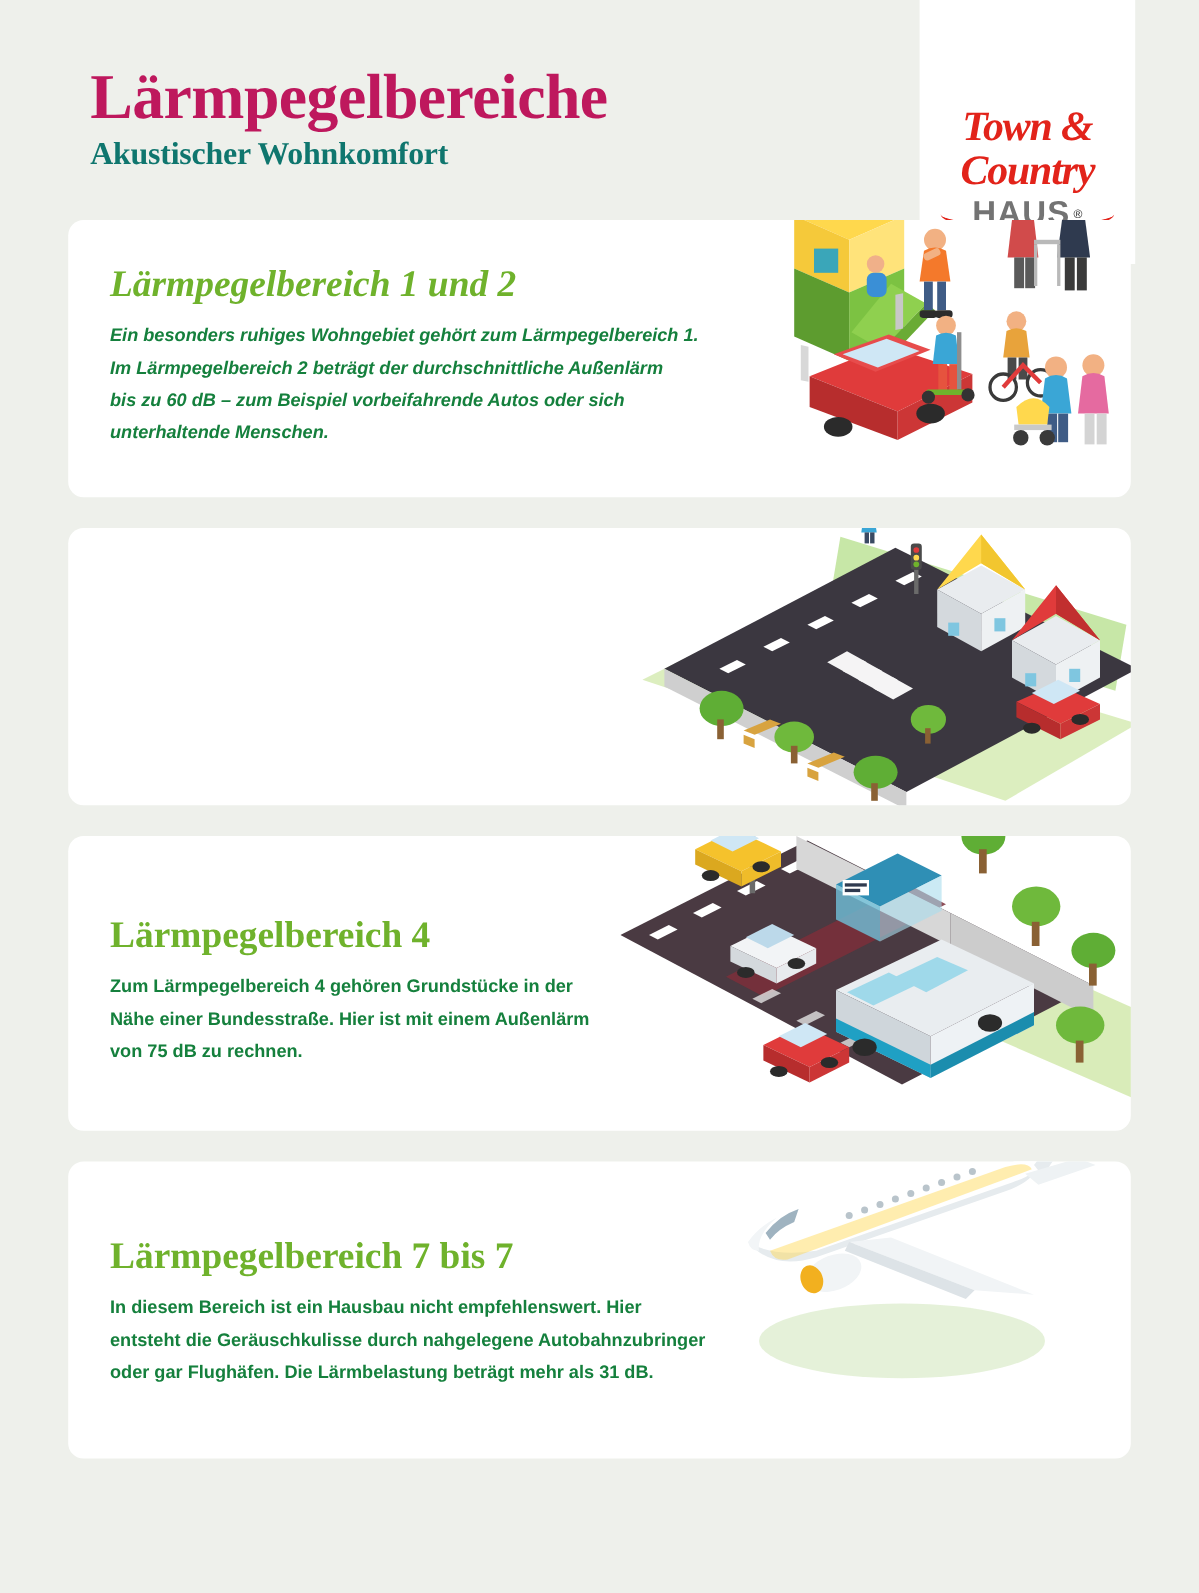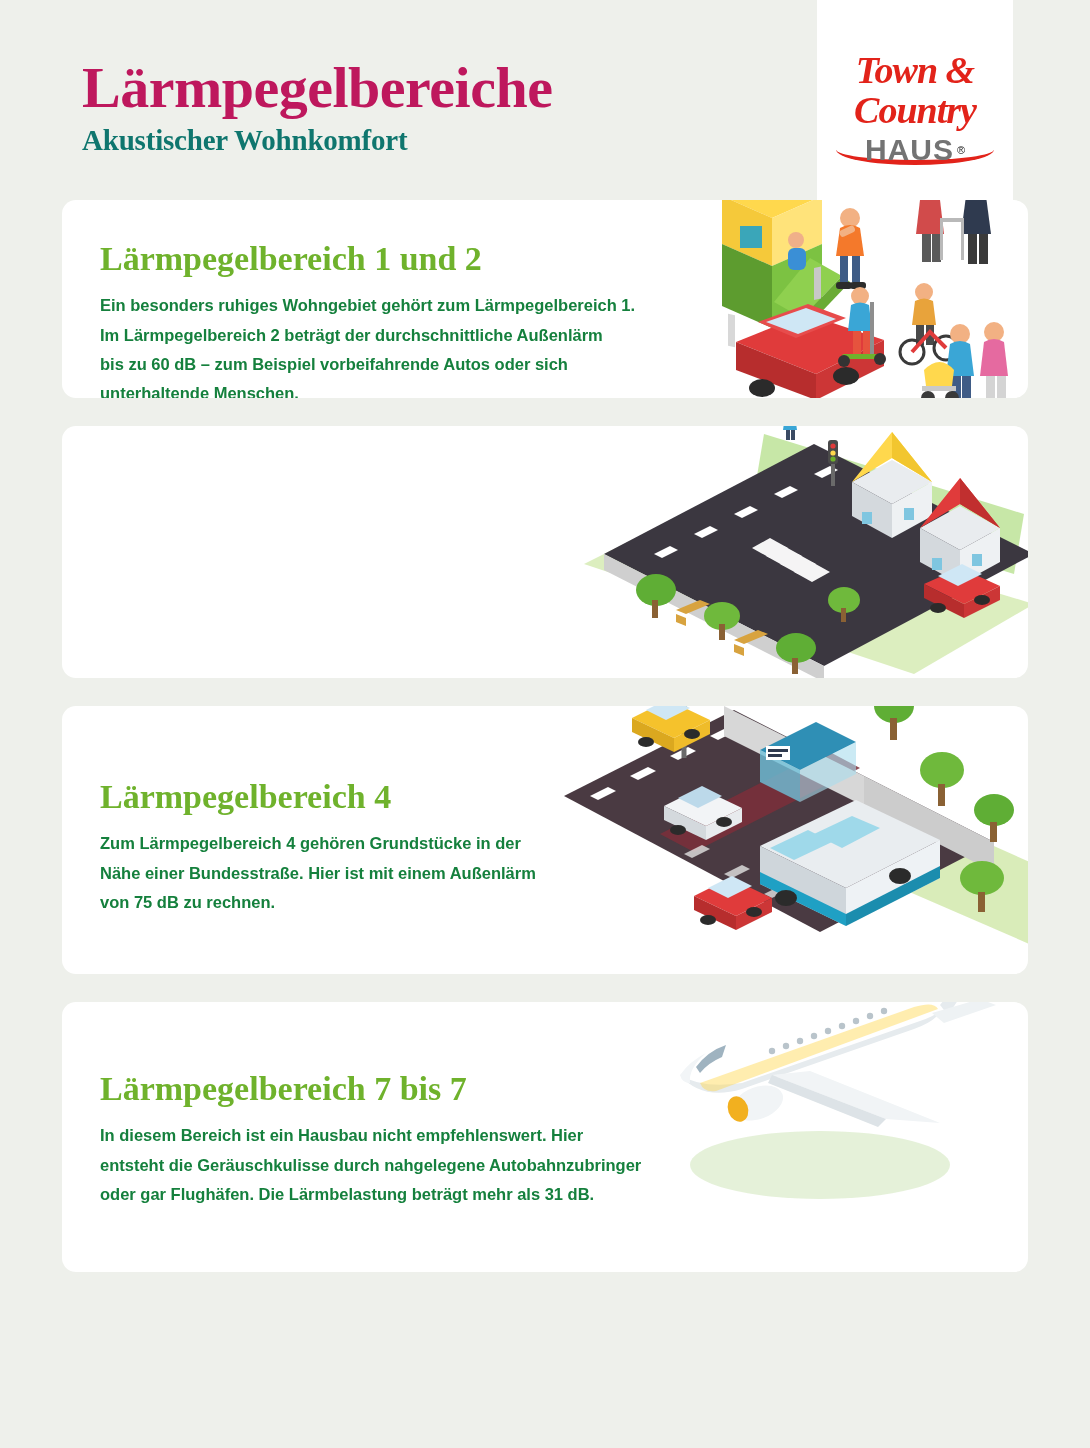--- a/index.html
+++ b/index.html
@@ -43,27 +43,27 @@
     font-size: 29px;
     line-height: 1.1;
     color: #0f766e;
     margin: 6px 0 0 0;
     letter-spacing: -0.2px;
   }
 
   
   .logo-box {
     position: absolute;
-    right: 77px;
+    right: 58px;
     top: 0;
     width: 196px;
     height: 240px;
     background: #ffffff;
     display: flex;
-    align-items: center;
+    align-items: flex-end;
     justify-content: center;
   }
   .logo-inner {
     position: relative;
     width: 170px;
     height: 150px;
     text-align: center;
   }
   .logo-line1, .logo-line2 {
     font-family: "Liberation Serif", serif;
@@ -138,21 +138,21 @@
   .card-text {
     font-family: "Liberation Sans", sans-serif;
     font-weight: bold;
     font-size: 16.5px;
     line-height: 1.78;
     color: #15803d;
     margin: 0;
     white-space: pre-line;
   }
 
-  .card-1 { height: 198px; }
+  .card-1 { height: 252px; font-style: italic; }
   .card-2 { height: 252px; }
   .card-3 { height: 268px; }
   .card-4 { height: 270px; }
 
   .card-1 .card-body { padding-top: 40px; }
   .card-2 .card-body { padding-top: 60px; }
   .card-3 .card-body { padding-top: 72px; }
   .card-4 .card-body { padding-top: 68px; }
 
   

